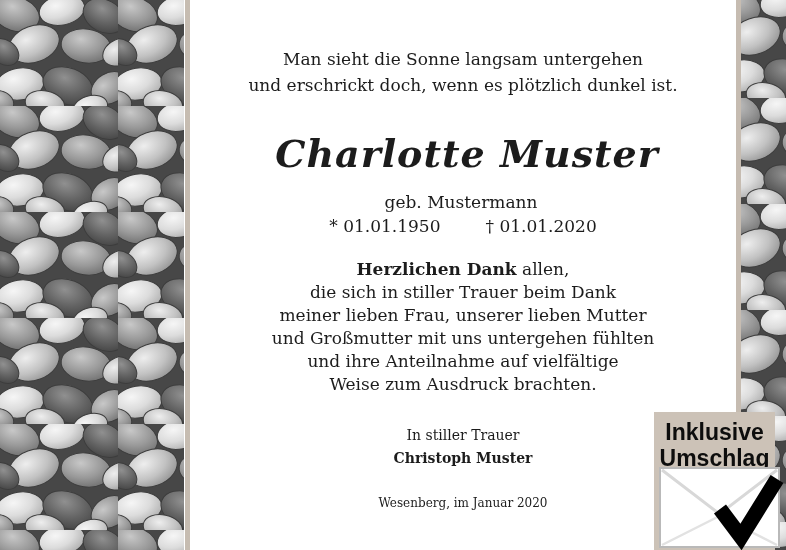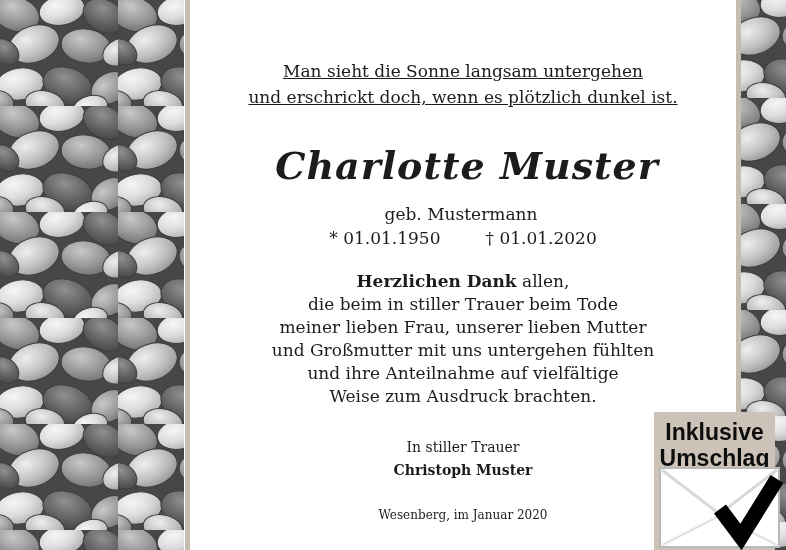--- a/index.html
+++ b/index.html
@@ -22,21 +22,21 @@
   .vline-left  { left: 185px; }
   .vline-right { left: 736px; }
 
   .content {
     position: absolute;
     left: 190px; top: 0;
     width: 546px;
     text-align: center;
     padding-top: 42px;
   }
-  .verse { margin: 16px; font-size: 17px; line-height: 26px; text-decoration: underline; }
+  .verse { margin: 4px; font-size: 17px; line-height: 26px; }
   .deceased-name {
     margin: 30px 0 0 0;
     font-size: 38px;
     line-height: 52px;
     font-style: italic;
     font-weight: bold;
     letter-spacing: 1px;
     padding-left: 8px;
   }
   .maiden { margin: 10px 4px 0 0; font-size: 17px; line-height: 24px; }
@@ -131,21 +131,21 @@
     <p class="maiden">geb. Mustermann</p>
 
     <div class="dates">
       <span>* 01.01.1950</span>
       <span>† 01.01.2020</span>
     </div>
 
     <p class="thanks">
       <b>Herzlichen Dank</b>
       <span>allen,</span><br>
-      <span>die beim in stiller Trauer beim Tode</span><br>
+      <span>die sich in stiller Trauer beim Dank</span><br>
       <span>meiner lieben Frau, unserer lieben Mutter</span><br>
       <span>und Großmutter mit uns untergehen fühlten</span><br>
       <span>und ihre Anteilnahme auf vielfältige</span><br>
       <span>Weise zum Ausdruck brachten.</span>
     </p>
 
     <p class="closing">
       <span>In stiller Trauer</span><br>
       <b>Christoph Muster</b>
     </p>

